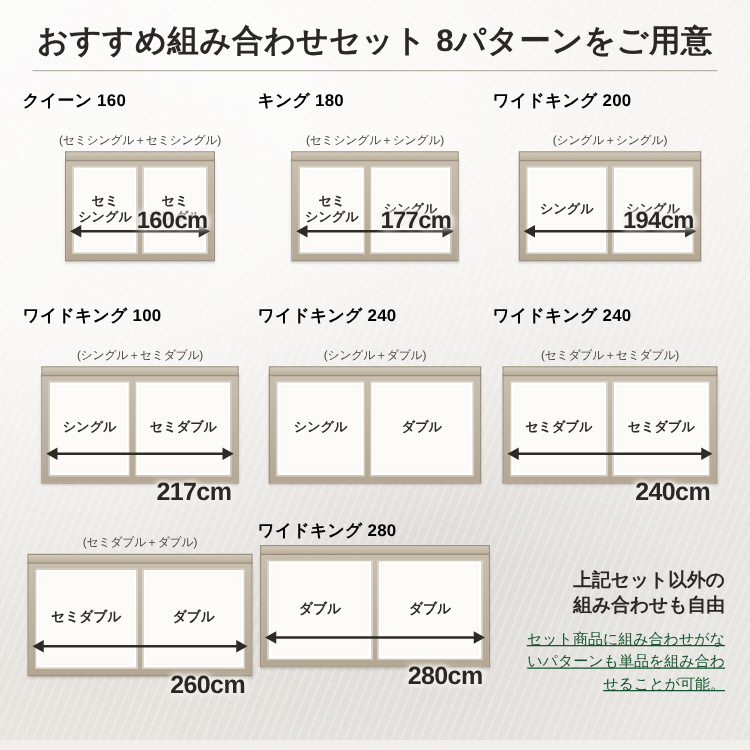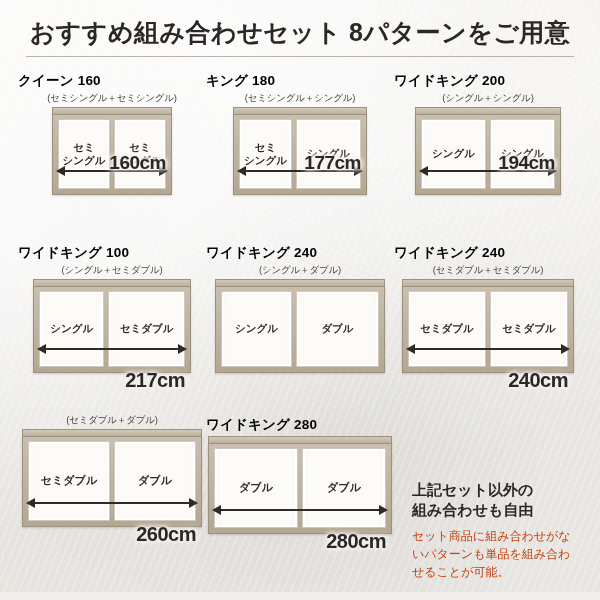--- a/index.html
+++ b/index.html
@@ -55,21 +55,21 @@
     text-align:left;
     font-size:13.5px;font-weight:bold;
     color:#000000;
     margin-top:4px;
     letter-spacing:.2px;
   }
   .sub{
     text-align:center;
     font-size:9.5px;
     color:#4a443e;
-    margin-top:2px;
+    margin-top:16px;
     letter-spacing:-.2px;
   }
 
   .bedwrap{position:relative;margin:8px auto 0;}
 
   
   .bed{
     position:relative;
     background:linear-gradient(180deg,#c9bfae 0%,#bdb2a0 55%,#b3a794 100%);
     border:1px solid #9c917e;
@@ -125,30 +125,30 @@
     font-size:19px;font-weight:bold;
     color:#2b2724;
     text-shadow:0 0 4px #f3f1ee,0 0 8px #f3f1ee,2px 0 4px #f3f1ee,-2px 0 4px #f3f1ee;
     letter-spacing:-.5px;
   }
   .mval.big{font-size:20px;margin-top:39px;}
 
   
   .note{
     position:absolute;
-    right:20px;bottom:11px;
+    right:20px;bottom:36px;
     width:168px;
-    text-align:left;
+    text-align:right;
   }
   .note-title{
     font-size:15px;font-weight:bold;line-height:1.35;color:#2b2724;
   }
   .note-body{
     margin-top:7px;
-    font-size:12px;line-height:1.5;color:#c2410c;
+    font-size:12px;line-height:1.5;color:#14532d;text-decoration:underline;
   }
 </style>
 </head>
 <body>
 
 <div class="wrap">
   <div class="bg-texture"></div>
 
   <div class="title">おすすめ組み合わせセット 8パターンをご用意</div>
   <div class="title-rule"></div>

